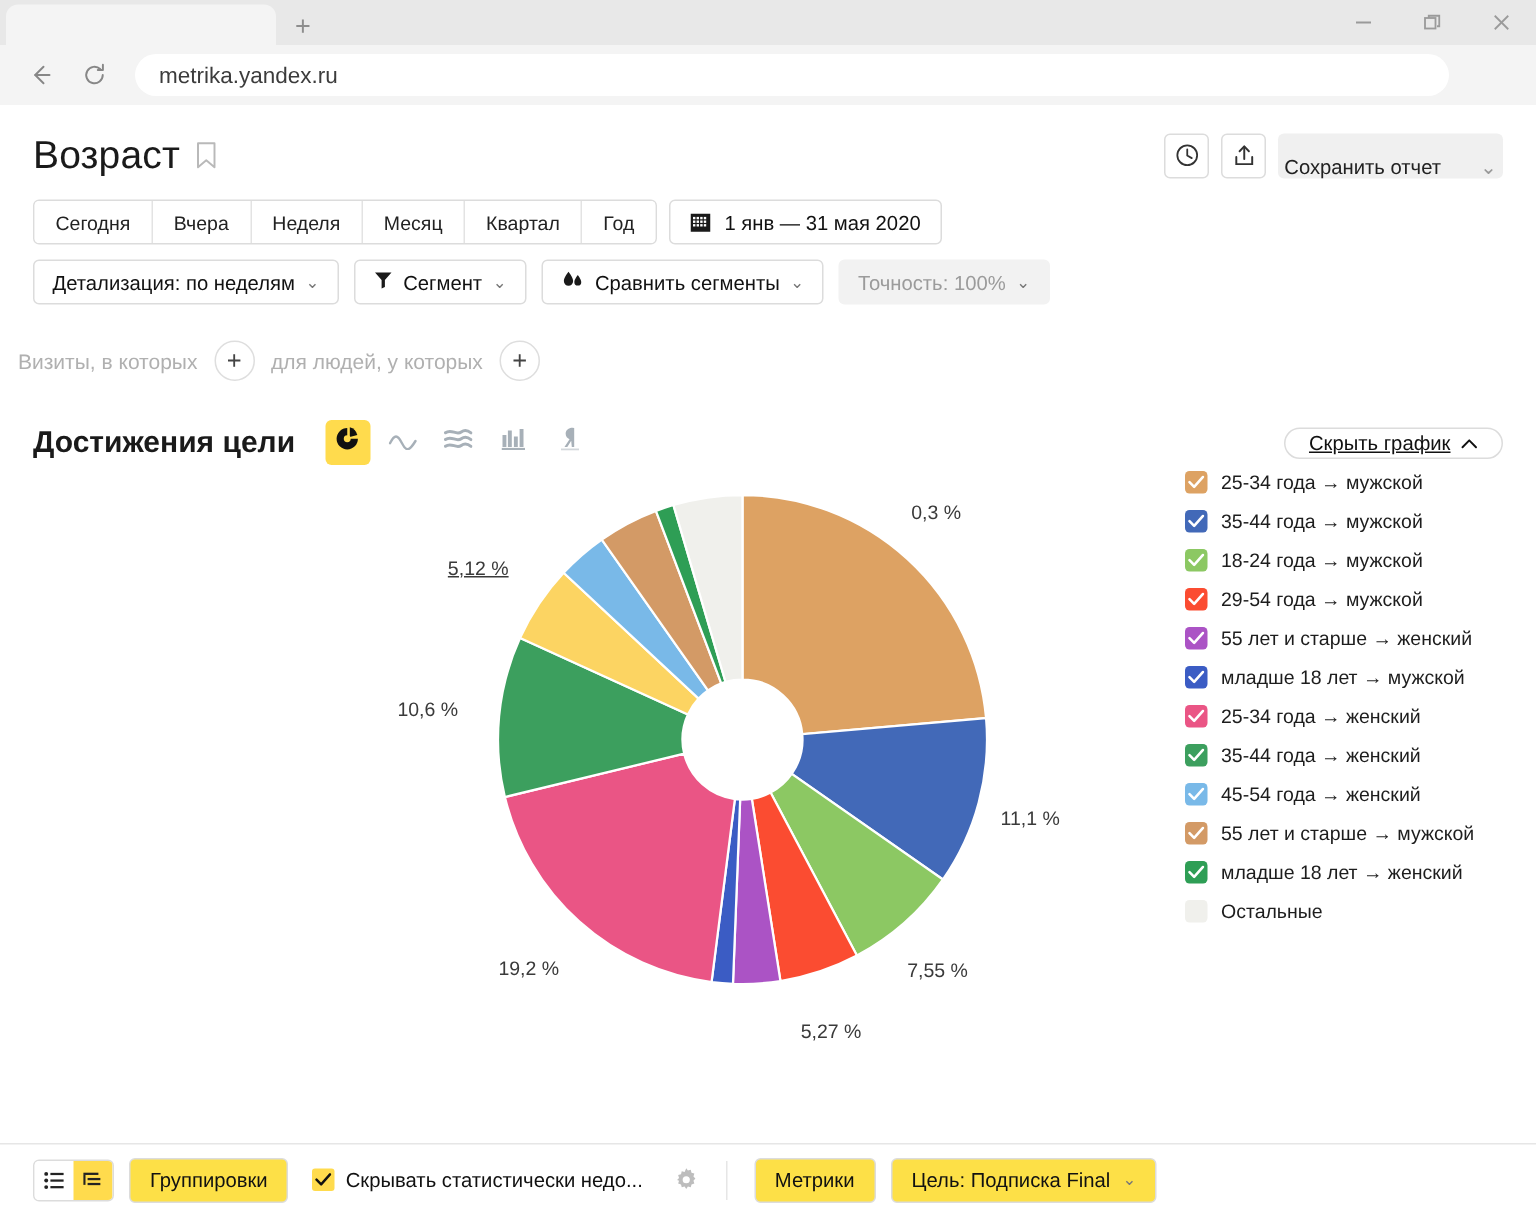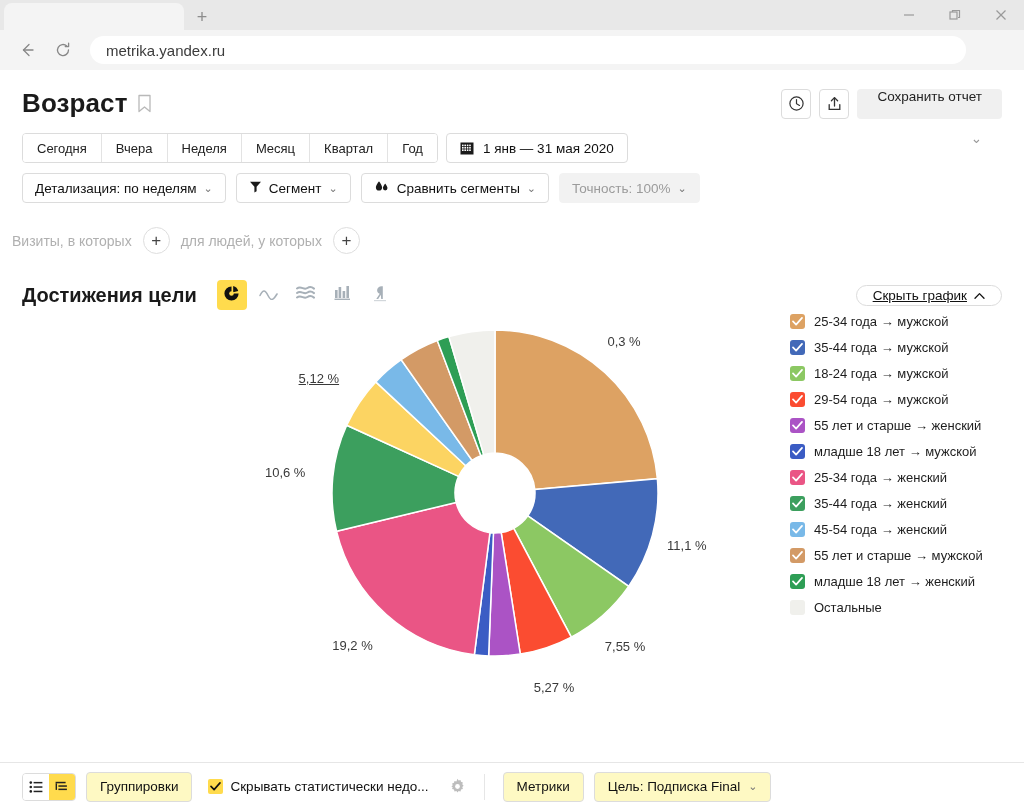--- a/index.html
+++ b/index.html
@@ -43,30 +43,30 @@
 
   
   .page {
     position:absolute; top:70px; left:0; width:1024px; height:740px;
     background:#ffffff;
   }
 
   .page-header {
     display:flex; align-items:center; padding: 18px 22px 0 22px;
   }
-  .page-title { font-size:26px; color:#1a1a1a; font-weight:700; letter-spacing:0.1px;}
+  .page-title { font-size:26px; color:#1a1a1a; font-weight:400; letter-spacing:0.1px;}
   .bookmark-ico { margin-left:10px; color:#b9b9b9; display:flex; align-items:center;}
   .header-right { margin-left:auto; display:flex; align-items:center; gap:8px; }
   .icon-btn {
     width:30px; height:30px; border:1px solid #dcdcdc; border-radius:4px; background:#fff;
     display:flex; align-items:center; justify-content:center; color:#333;
   }
   .save-btn {
     height:30px; background:#f0f0f0; border-radius:4px; display:flex; align-items:flex-end;
-    padding: 0 20px; gap:26px; font-size:13.5px; color:#222;flex-direction:column;
+    padding: 0 4px; gap:26px; font-size:13.5px; color:#222;
   }
   .save-btn .chev { color:#999; }
 
   .filters { padding: 14px 22px 0 22px; }
   .row { display:flex; align-items:center; gap:0; margin-bottom:10px; }
   .seg-group { display:flex; border:1px solid #dcdcdc; border-radius:4px; overflow:hidden; }
   .seg-item {
     padding: 0 14px; height:28px; display:flex; align-items:center;
     font-size:13px; color:#222; background:#fff; border-right:1px solid #e3e3e3;
   }
@@ -128,21 +128,21 @@
   
   .bottombar {
     position:absolute; left:0; bottom:0; width:1024px; height:48px;
     background:#fff; border-top:1px solid #e6e6e6;
     display:flex; align-items:center; padding: 0 22px; gap:10px;
   }
   .view-toggle { display:flex; border:1px solid #dcdcdc; border-radius:4px; overflow:hidden; height:28px; }
   .vt-btn { width:26px; display:flex; align-items:center; justify-content:center; color:#333; background:#fff; }
   .vt-btn.active { background:#ffdb4d; }
   .btn-plain {
-    height:30px; border:1px solid #dcdcdc; border-radius:4px; background:#fef9c3;
+    height:30px; border:1px solid #dcdcdc; border-radius:4px; background:#fde047;
     display:flex; align-items:center; padding:0 13px; font-size:13.5px; color:#111;
   }
   .chk-row { display:flex; align-items:center; gap:7px; margin-left:6px; }
   .chk-yellow {
     width:15px; height:15px; background:#ffdb4d; border-radius:2px;
     display:flex; align-items:center; justify-content:center;
   }
   .chk-text { font-size:13.5px; color:#111; }
   .gear { margin-left:10px; color:#bdbdbd; display:flex; }
   .divider-v { width:1px; height:26px; background:#e6e6e6; margin:0 8px; }

